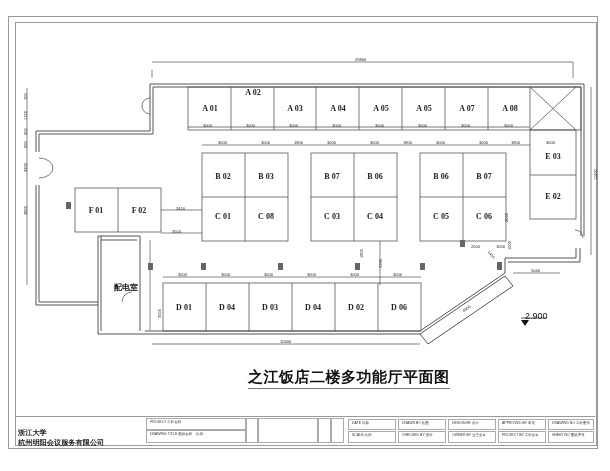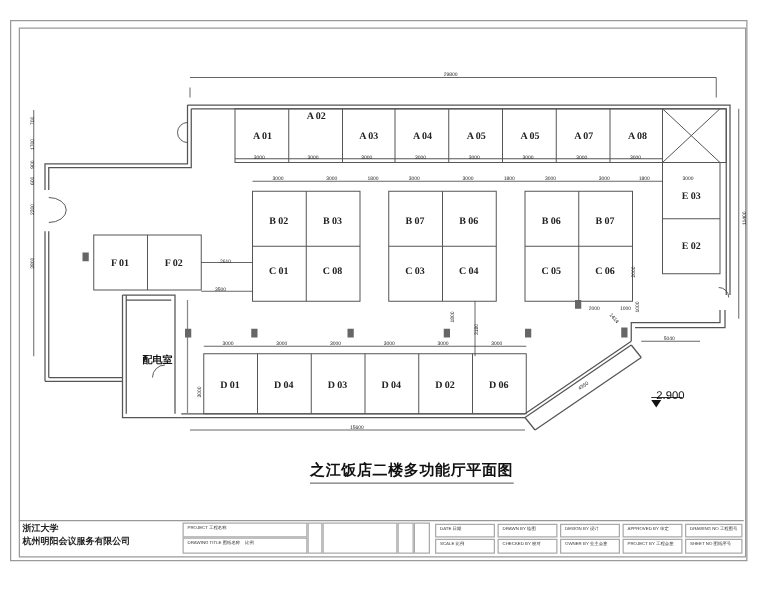--- a/index.html
+++ b/index.html
@@ -4,25 +4,25 @@
 <style>
   html,body{margin:0;padding:0;background:#fff;}
   body{width:610px;height:471px;position:relative;overflow:hidden;font-family:"Liberation Sans",sans-serif;}
   .abs{position:absolute;}
   .frame-outer{left:8px;top:16px;width:588px;height:431px;border:1px solid #9a9a9a;}
   .frame-inner{left:15px;top:22px;width:580px;height:422px;border:1px solid #9a9a9a;}
   svg{position:absolute;left:0;top:0;}
   .booth{position:absolute;font-family:"Liberation Serif",serif;font-weight:bold;font-size:8px;color:#222;text-align:center;}
   .dim{position:absolute;font-size:4px;color:#222;font-family:"Liberation Sans",sans-serif;}
   .dimv{position:absolute;font-size:4px;color:#222;transform:rotate(-90deg);transform-origin:left top;}
-  .title{position:absolute;left:248px;top:368px;font-family:Liberation Mono, monospace;font-weight:bold;font-size:12px;color:#111;letter-spacing:0.5px;border-bottom:1.5px solid #777;padding-bottom:1px;}
+  .title{position:absolute;left:248px;top:368px;font-family:Liberation Mono, monospace;font-weight:bold;font-size:15px;color:#111;letter-spacing:0.5px;border-bottom:1.5px solid #777;padding-bottom:1px;}
   .room-label{position:absolute;font-family:Liberation Serif, serif;font-size:8px;font-weight:bold;color:#111;}
   .elev{position:absolute;font-size:9px;color:#111;}
   .tb{position:absolute;left:15px;top:416px;width:580px;height:29px;border-top:1px solid #999;}
-  .tb-company{position:absolute;left:18px;top:418px;font-family:"Liberation Serif",serif;font-weight:bold;font-size:7.2px;line-height:10px;color:#222;}
+  .tb-company{position:absolute;left:18px;top:428px;font-family:"Liberation Serif",serif;font-weight:bold;font-size:7.2px;line-height:10px;color:#222;}
   .cell{position:absolute;border:1px solid #aaa;font-size:3.5px;color:#333;padding:1px 3px;box-sizing:border-box;overflow:hidden;white-space:nowrap;}
 </style>
 </head>
 <body>
 
 <div class="abs frame-outer"></div>
 <div class="abs frame-inner"></div>
 
 <svg width="610" height="471">
   <g stroke="#555" stroke-width="1" fill="none">

